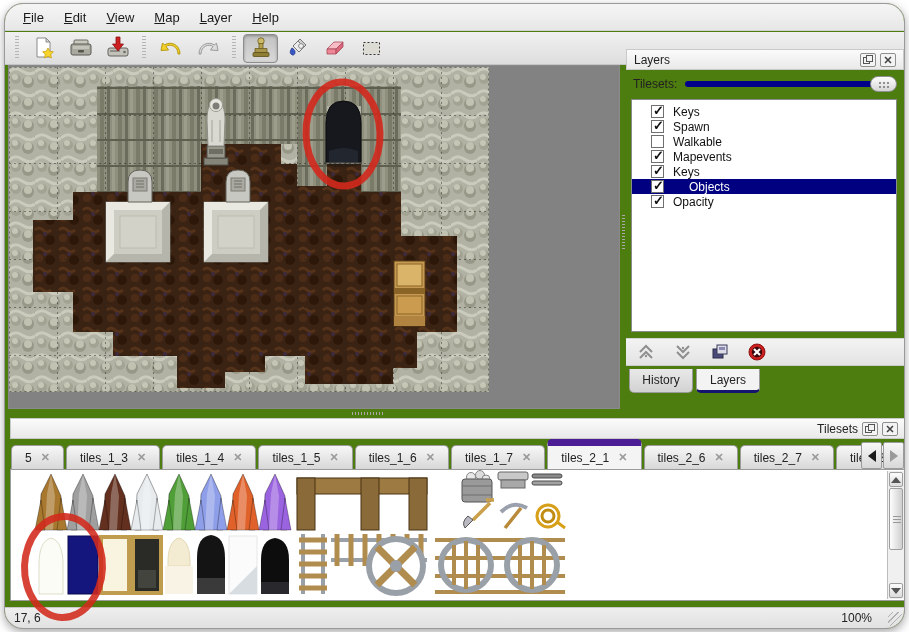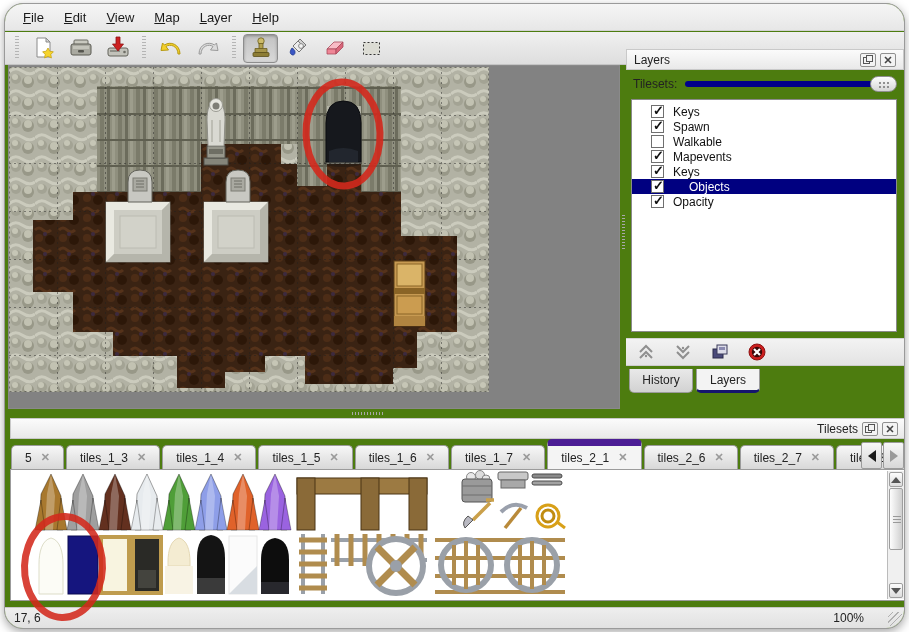--- a/index.html
+++ b/index.html
@@ -104,21 +104,21 @@
   .vs-thumb { position:absolute; left:1px; top:17px; width:14px; height:62px;
     border:1px solid #9e9e9e; border-radius:2px; background:linear-gradient(90deg,#fdfdfd,#cfcfcf); }
   .vs-thumb i { position:absolute; left:3px; top:27px; width:8px; height:8px; display:block;
     background:repeating-linear-gradient(#999 0 1px, transparent 1px 3px); }
 
   
   .statusbar { position:absolute; left:0; bottom:0; width:100%; height:21px;
     background:linear-gradient(#eeeeee,#e1e1e1); border-top:1px solid #c8c8c8;
     display:flex; align-items:center; padding:0 9px; font-size:12px; color:#222; }
   .statusbar .spacer { flex:1; }
-  .status-zoom { margin-right:31px;text-align:center; }
+  .status-zoom { margin-right:23px;text-align:center; }
   .resize-grip { position:absolute; right:2px; bottom:2px; width:14px; height:14px;
     background:repeating-linear-gradient(135deg, transparent 0 3px, #b0b0b0 3px 4px); }
 
   
   .annot { position:absolute; border:7px solid rgba(211,41,29,.88); border-radius:50%;
     z-index:60; }
   .annot-tile { left:21px; top:513px; width:85px; height:108px; transform:rotate(2deg); }
 </style>
 </head>
 <body>

